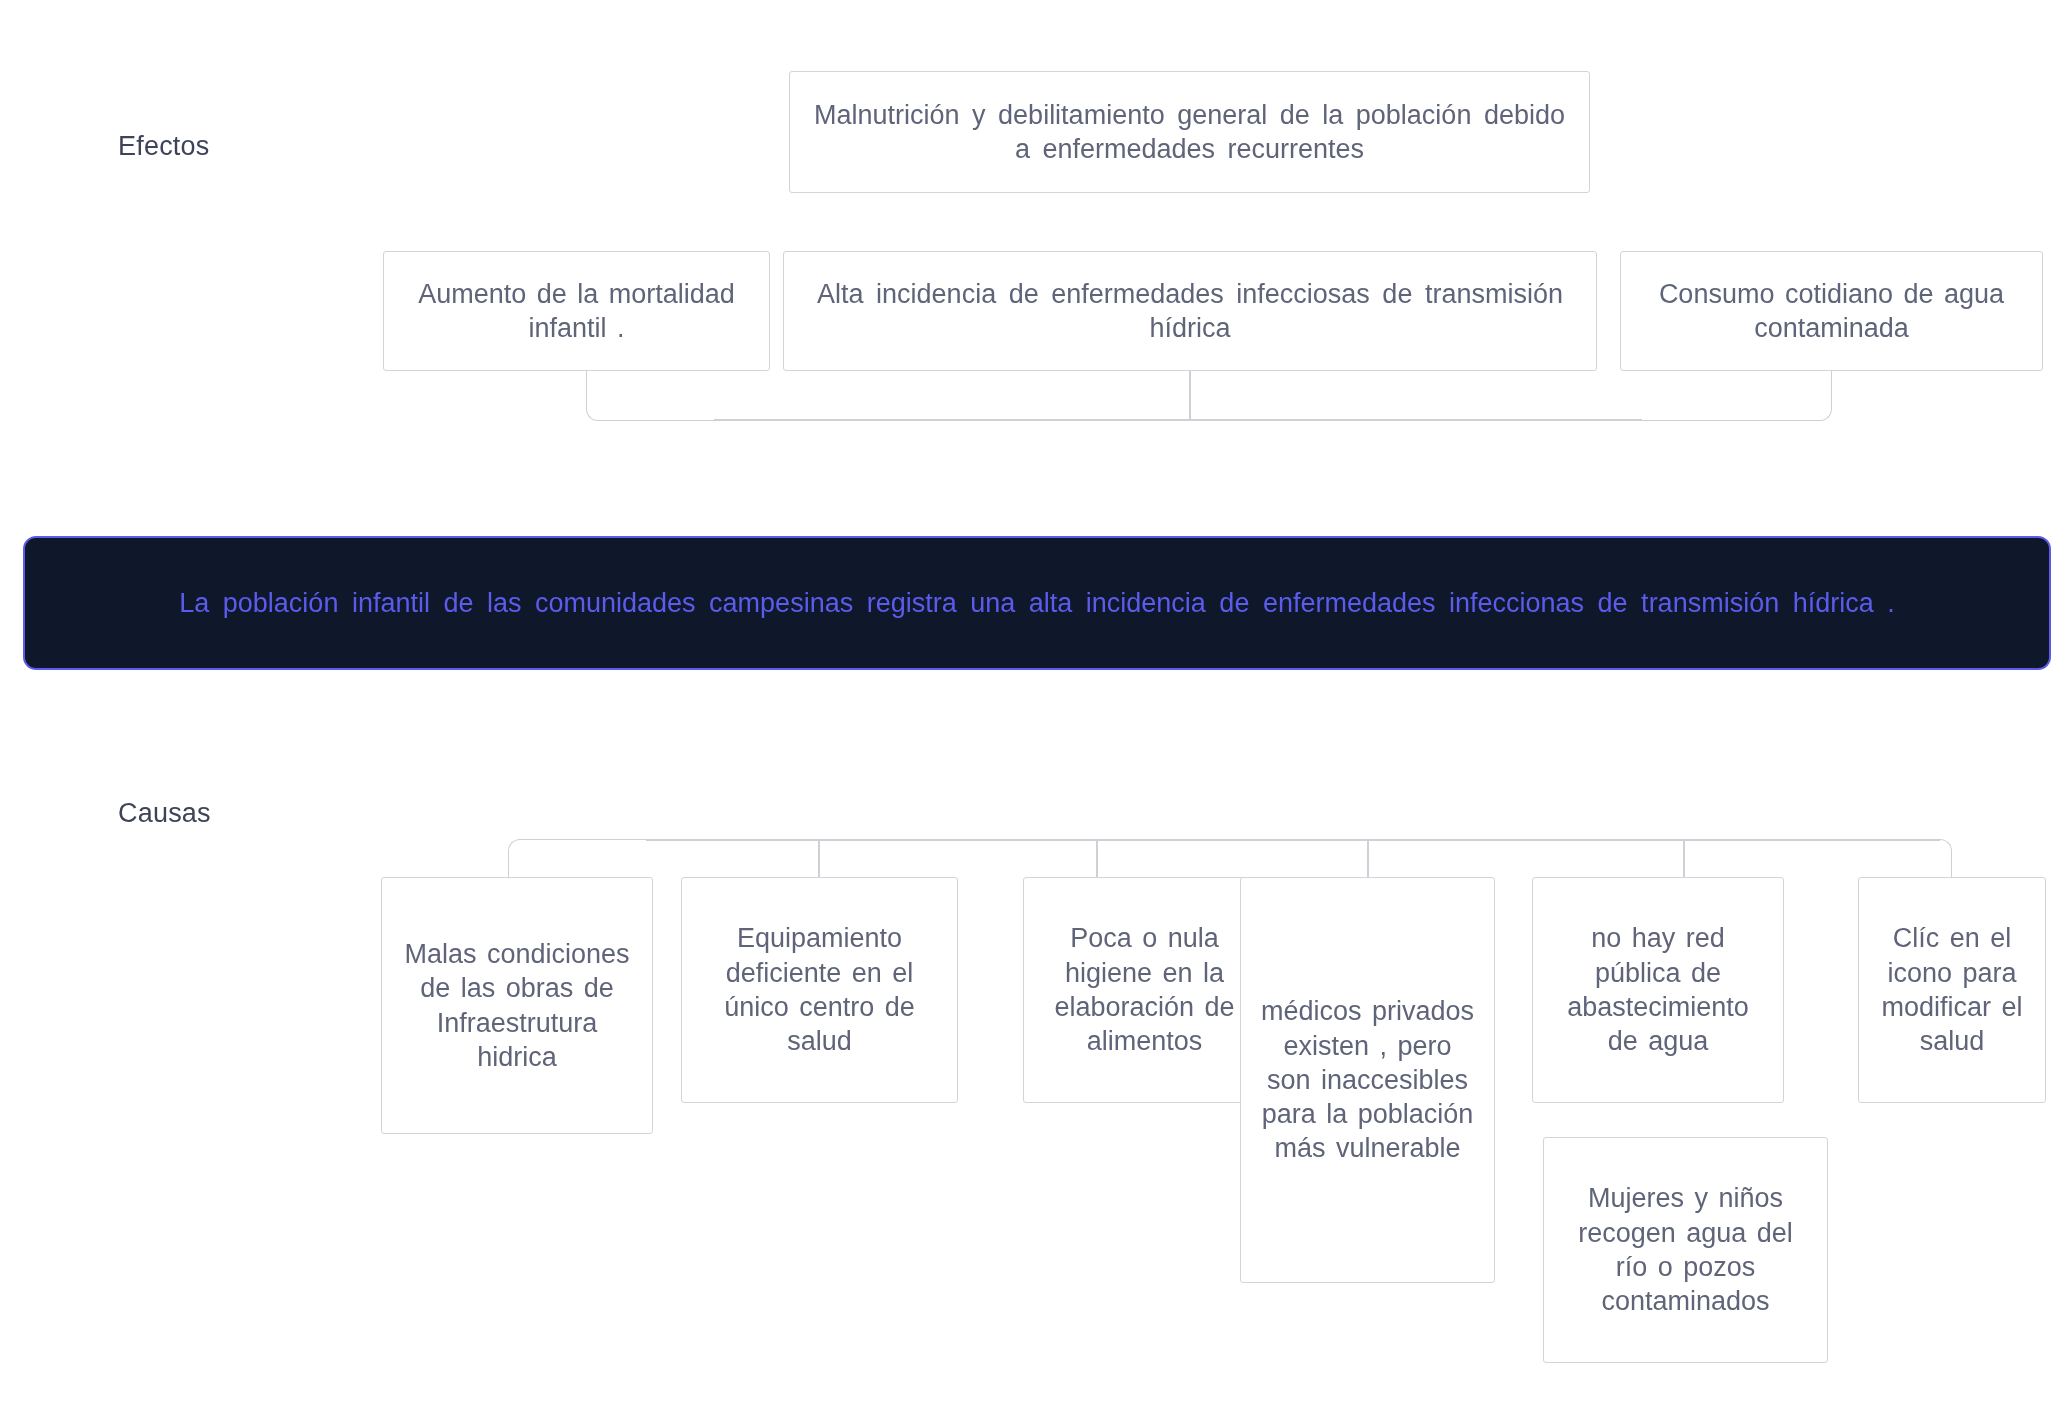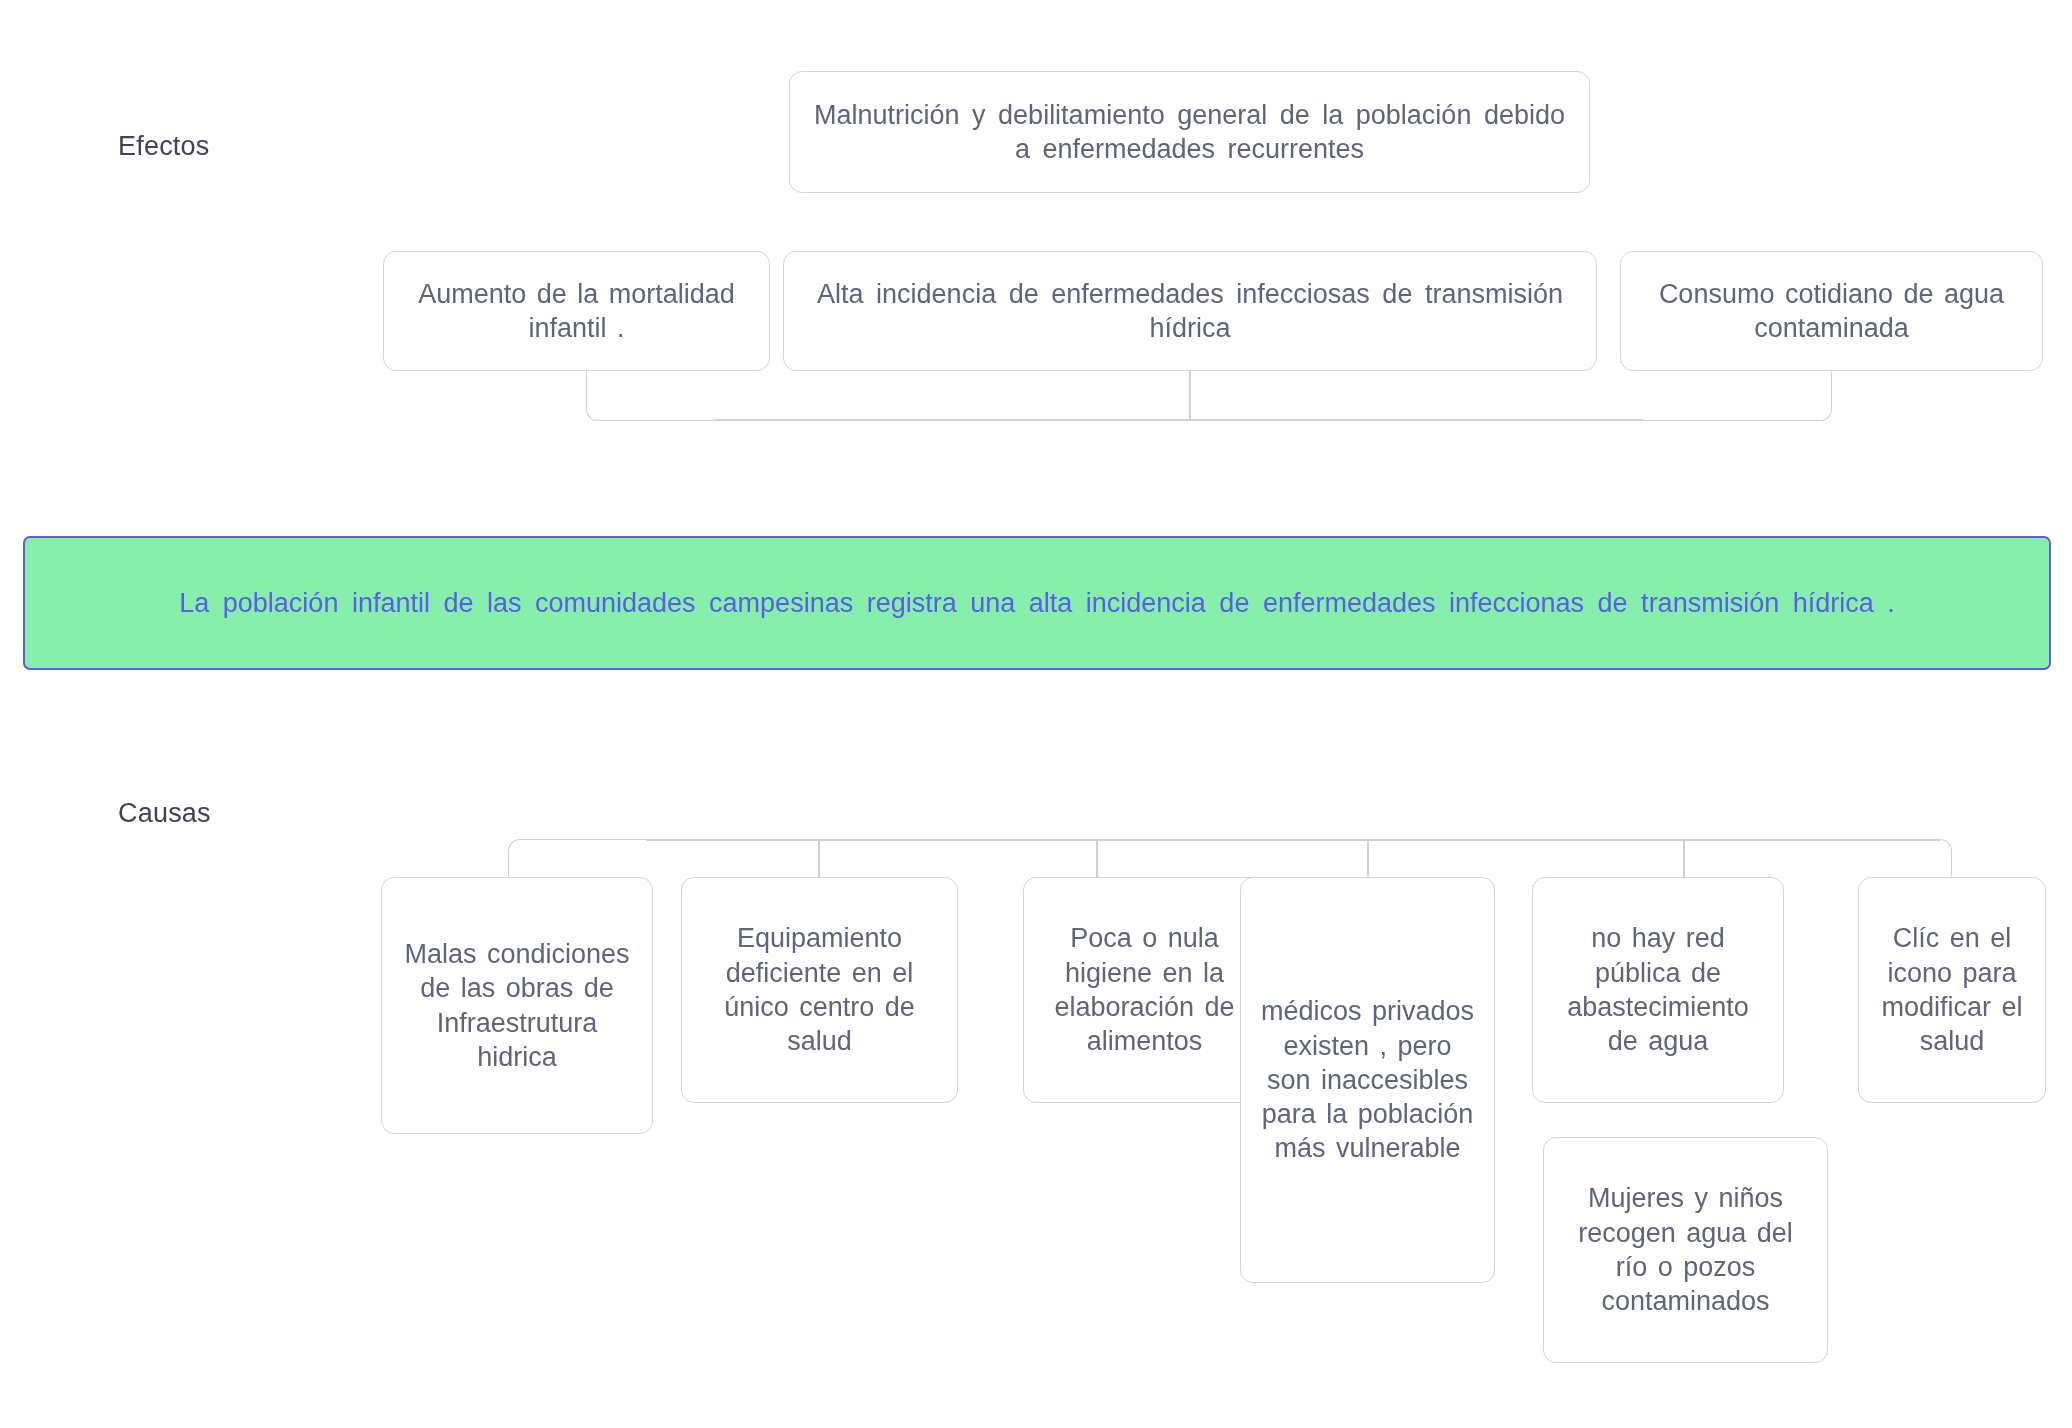--- a/index.html
+++ b/index.html
@@ -31,21 +31,21 @@
   }
   #label-efectos { left: 118px; top: 103px; }
   #label-causas  { left: 118px; top: 770px; }
 
   
   .node {
     position: absolute;
     box-sizing: border-box;
     background: #ffffff;
     border: 1.6px solid #d2d4d8;
-    border-radius: 13px;
+    border-radius: 3px;
     display: flex;
     align-items: center;
     justify-content: center;
     text-align: center;
     color: #5f6479;
     font-size: 27px;
     line-height: 1.27;
     padding: 10px 16px;
     word-spacing: 3px;
   }
@@ -63,23 +63,23 @@
   }
   #node-consumo {
     left: 1620px; top: 251px; width: 423px; height: 120px;
   }
 
   
   #node-problema {
     position: absolute;
     box-sizing: border-box;
     left: 23px; top: 536px; width: 2028px; height: 134px;
-    background: #86efac;
+    background: #0f172a;
     border: 2px solid #5b5bec;
-    border-radius: 7px;
+    border-radius: 13px;
     display: flex;
     align-items: center;
     justify-content: center;
     text-align: center;
     color: #5b5bec;
     font-size: 27px;
     line-height: 1.28;
     padding: 24px 30px;
     word-spacing: 6px;
   }

